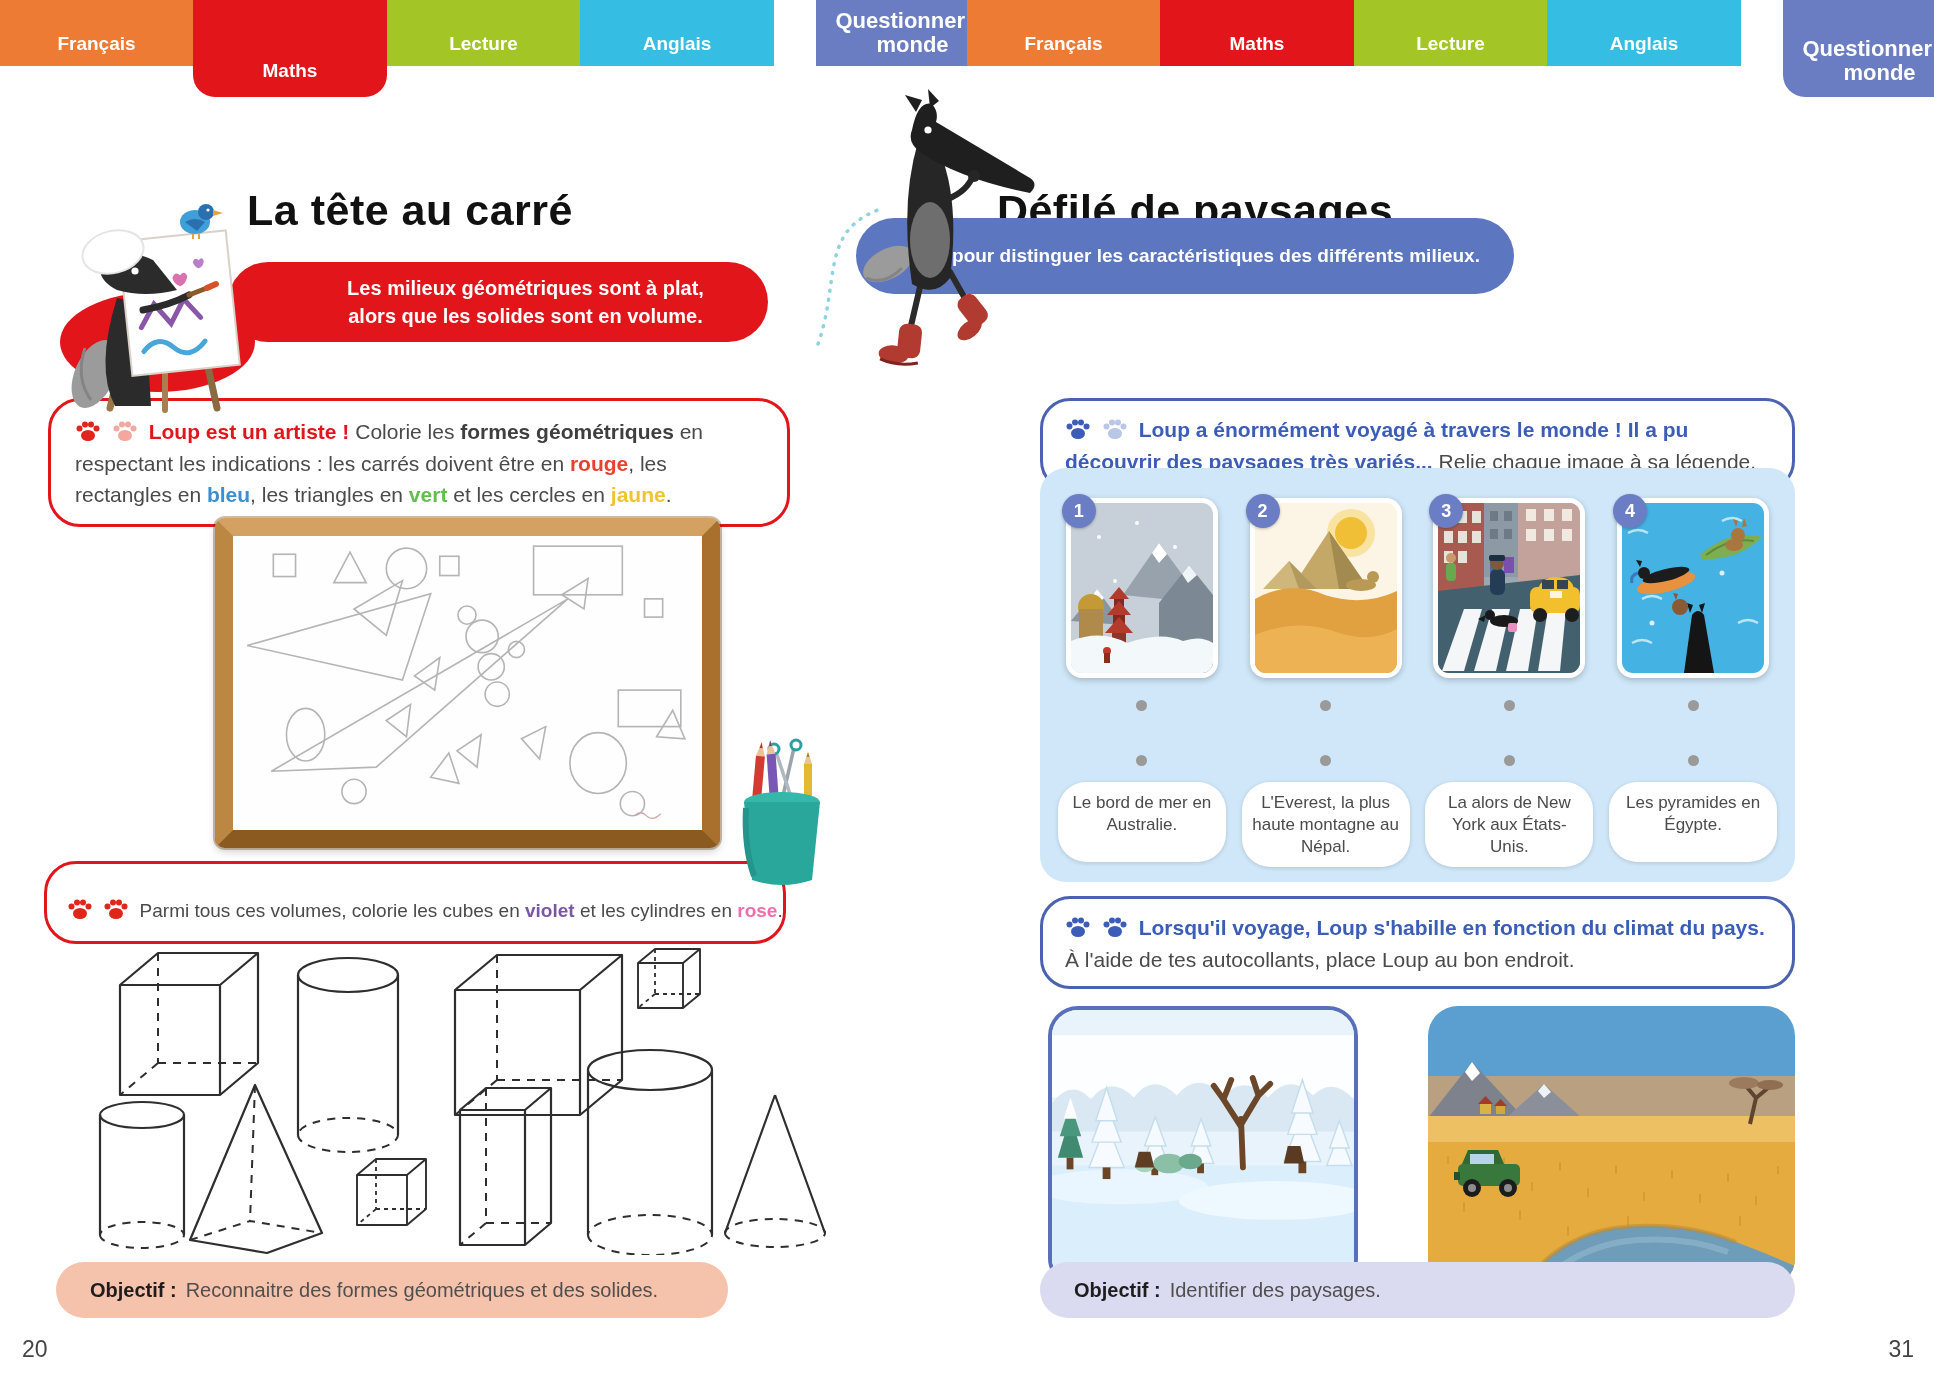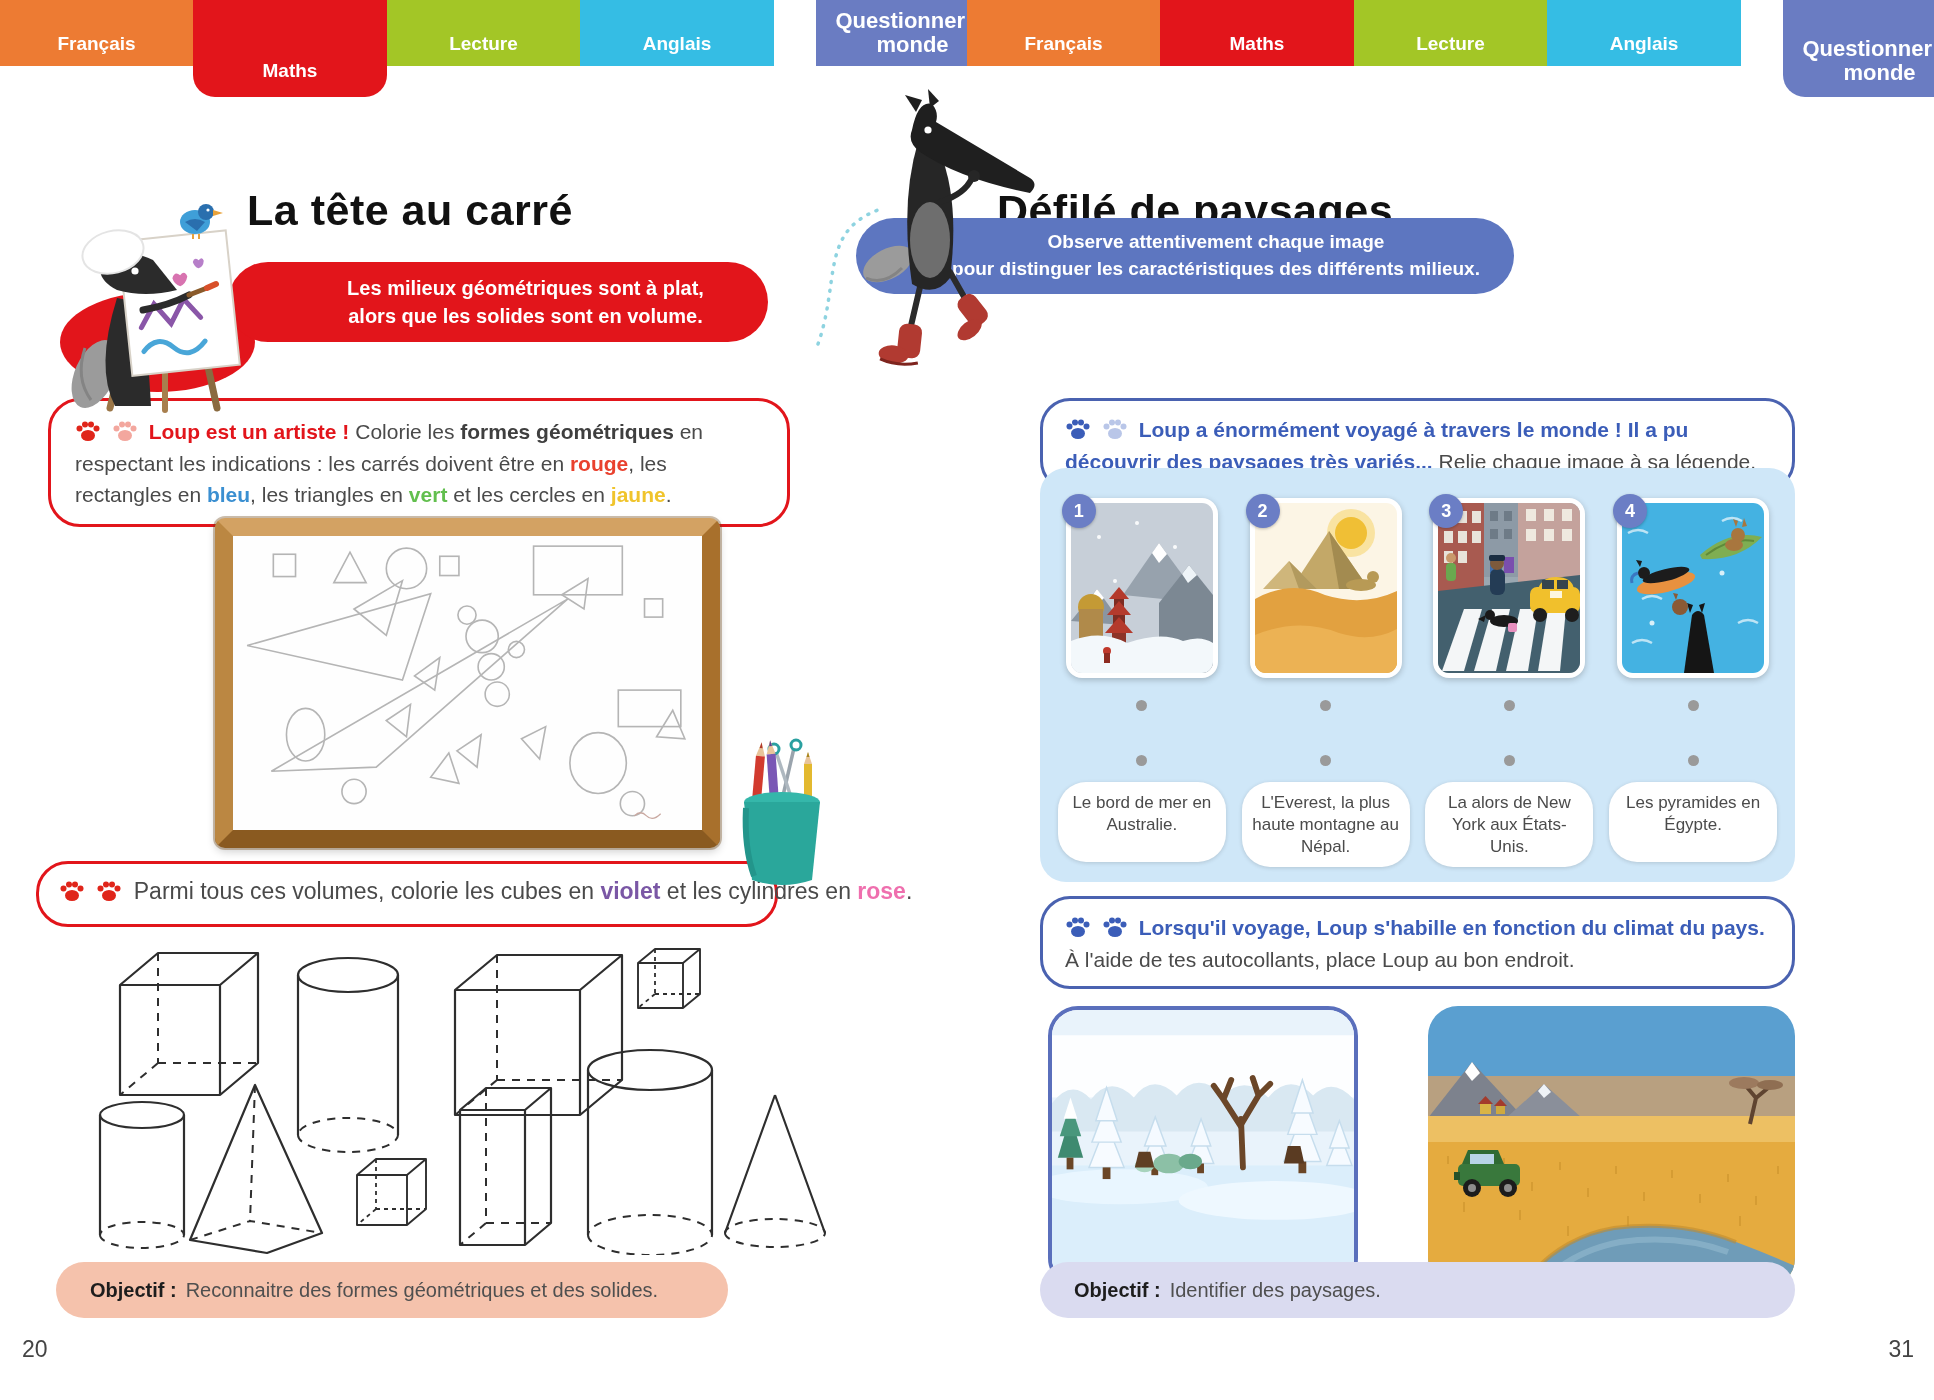--- a/index.html
+++ b/index.html
@@ -211,21 +211,21 @@
     <g>
       <polygon points="72,26 80,26 76,14" fill="#e8c49a"></polygon>
         <polygon points="74.5,19 77.5,19 76,14" fill="#a8861c"></polygon>
       <rect x="72" y="26" width="8" height="40" fill="#e3b92f"></rect>
     </g>
     <ellipse cx="50" cy="64" rx="38" ry="10" fill="#35b7aa"></ellipse>
     <path d="M12,64 L88,64 L80,142 Q50,152 20,142 Z" fill="#2aa79b"></path>
     <path d="M14,70 q-2,40 8,68" stroke="#23958b" stroke-width="6" fill="none"></path>
   </svg>
 
-  <div class="exbox red" style="left:36px;top:861px;width:742px;font-size:23px;white-space:nowrap;padding:10px 18px 15px 20px">
+  <div class="exbox red" style="left:44px;top:861px;width:742px;font-size:19px;white-space:nowrap;padding:33px 18px 15px 20px">
     <svg class="paw" width="26" height="22" viewBox="0 0 26 22" fill="#e0251a">
         <ellipse cx="13" cy="15.5" rx="7" ry="5.5"></ellipse>
         <circle cx="4.5" cy="8.5" r="3"></circle>
         <circle cx="10" cy="4.5" r="3"></circle>
         <circle cx="16" cy="4.5" r="3"></circle>
         <circle cx="21.5" cy="8.5" r="3"></circle>
       </svg>
     <svg class="paw" width="26" height="22" viewBox="0 0 26 22" fill="#e0251a">
         <ellipse cx="13" cy="15.5" rx="7" ry="5.5"></ellipse>
         <circle cx="4.5" cy="8.5" r="3"></circle>
@@ -284,21 +284,20 @@
 
   <div class="objectif" style="left:56px;top:1262px;width:672px;background:#f5c2ac">
     <span class="lab">Objectif :</span>
     <span class="txt">Reconnaitre des formes géométriques et des solides.</span>
   </div>
   <div class="pagenum" style="left:22px;top:1336px">20</div>
 
   <div class="title" style="left:965px;top:186px;width:460px">Défilé de paysages</div>
 
   <div class="banner" style="left:856px;top:218px;width:658px;height:76px;background:#5d76c0;border-radius:38px;padding-left:70px;padding-right:8px;font-size:19px">
-    <span>Observe attentivement chaque image</span>
     <span>pour distinguer les caractéristiques des différents milieux.</span>
   </div>
 
   <svg class="illus" style="left:800px;top:82px" width="265" height="300" viewBox="0 0 265 300">
     <path d="M18,262 C40,200 20,150 78,128" stroke="#8ed3e0" stroke-width="3.5" stroke-dasharray="1 8" stroke-linecap="round" fill="none"></path>
     <ellipse cx="88" cy="182" rx="27" ry="15" fill="#9b9b9b" transform="rotate(-28 88 182)"></ellipse>
     <path d="M66,196 q18,8 36,-10" stroke="#848484" stroke-width="3" fill="none"></path>
     <line x1="120" y1="205" x2="110" y2="248" stroke="#2b2b2b" stroke-width="6" stroke-linecap="round"></line>
     <line x1="150" y1="190" x2="167" y2="220" stroke="#2b2b2b" stroke-width="6" stroke-linecap="round"></line>
     <g transform="rotate(6 110 260)">

